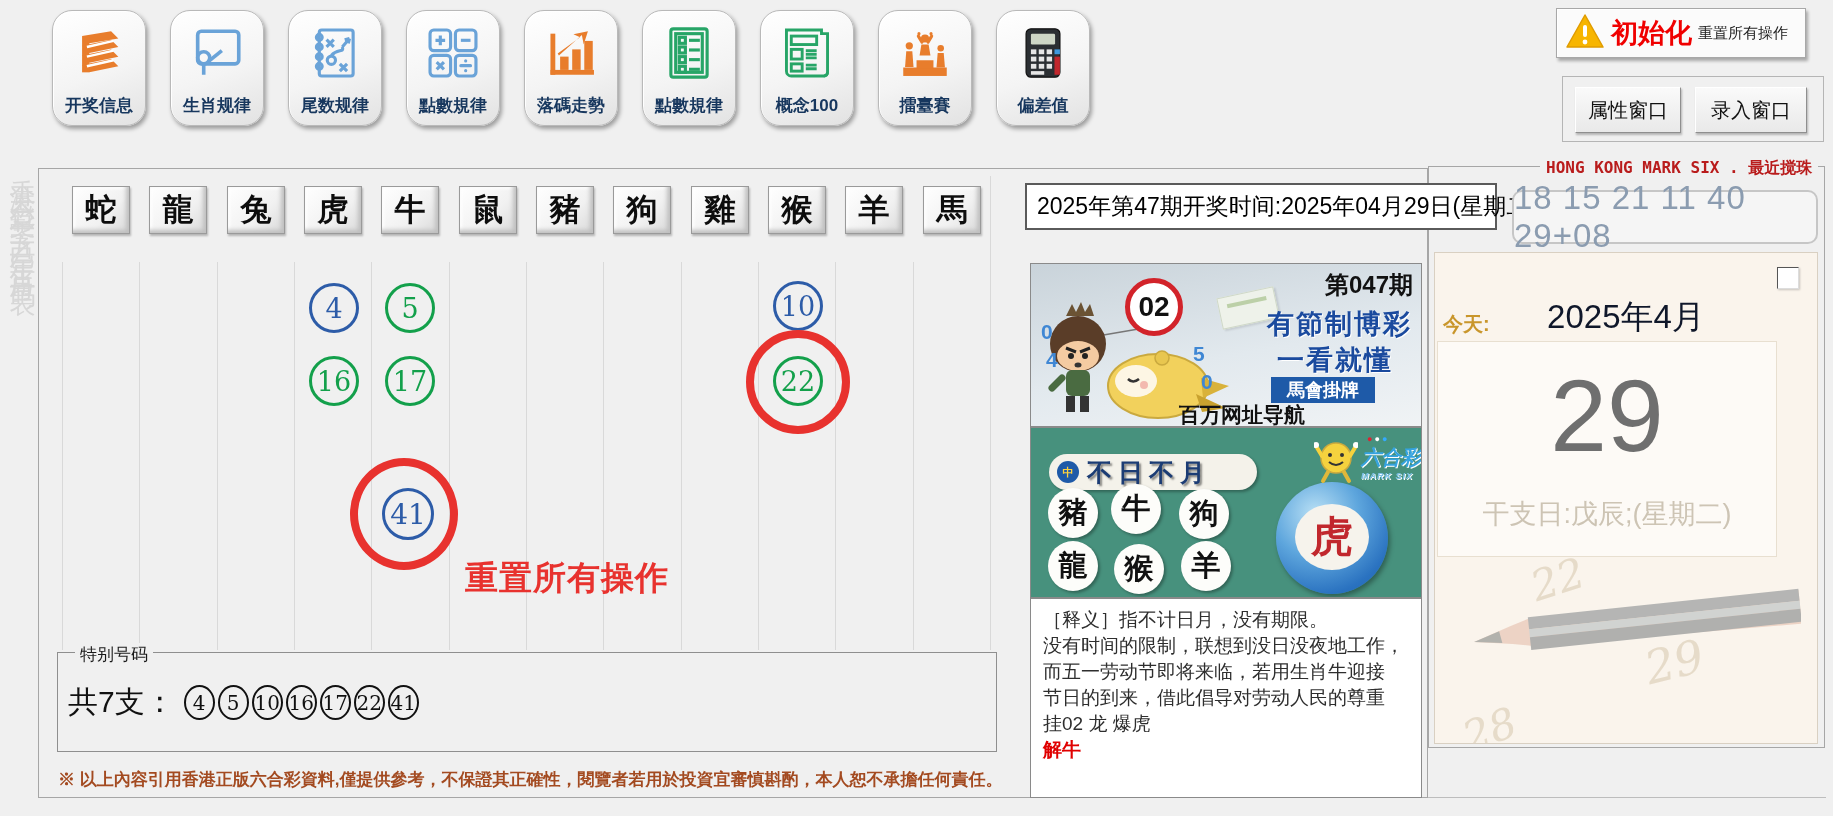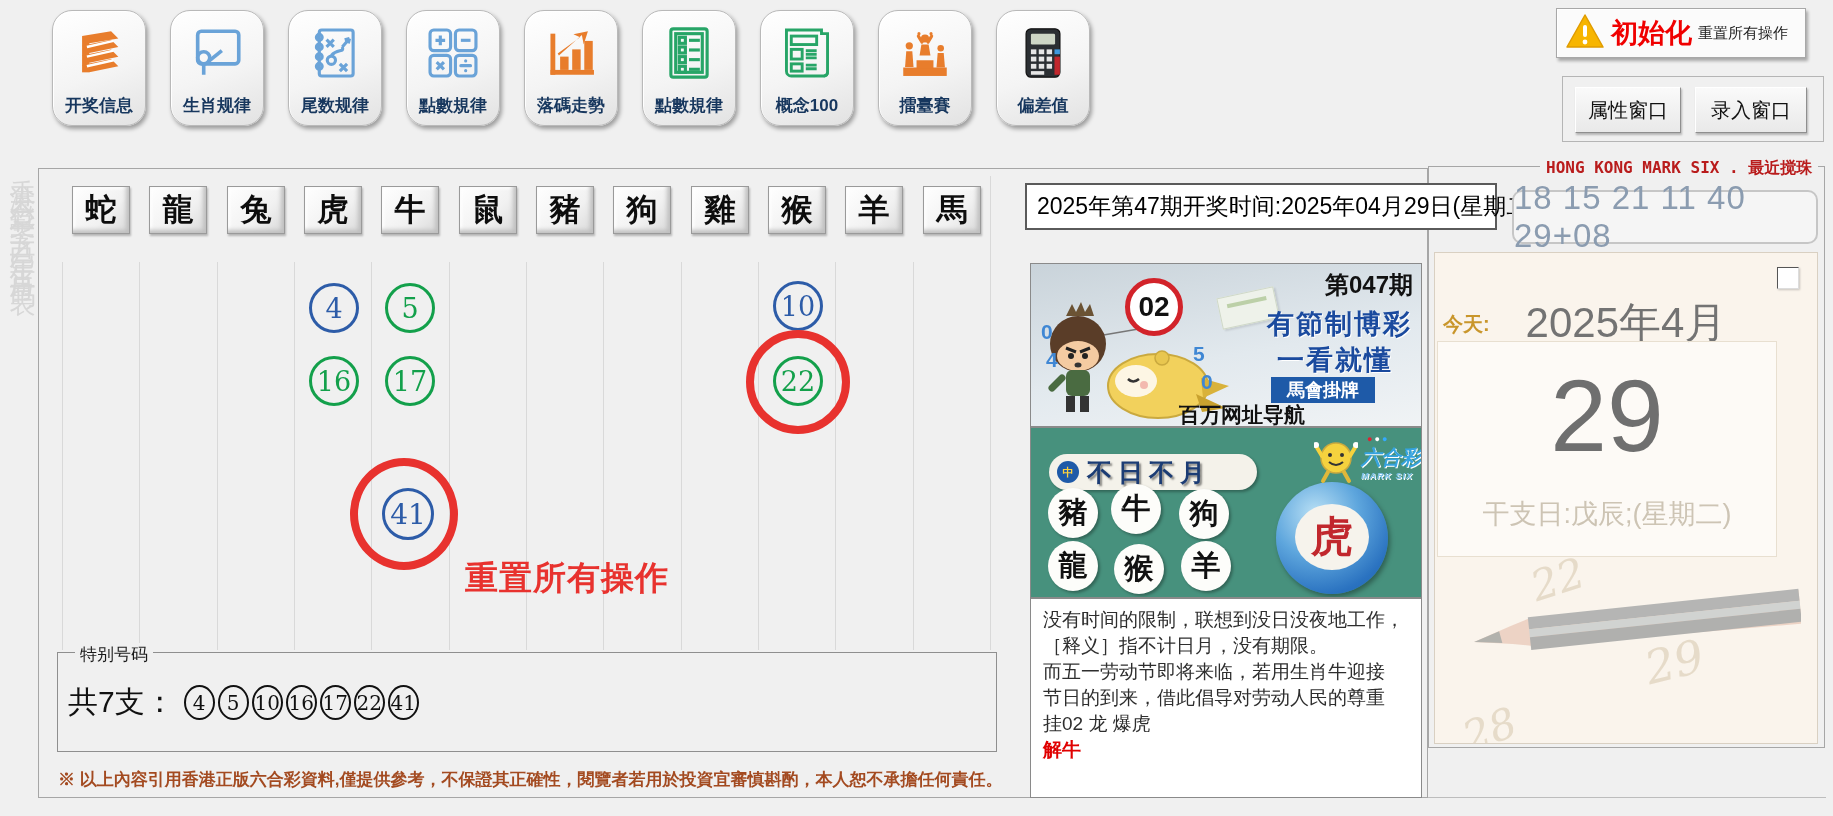--- a/index.html
+++ b/index.html
@@ -191,21 +191,21 @@
     background:#faf4ec;border:1px solid #d9d0c2;box-sizing:border-box;overflow:hidden;
   }
   .cal-faint{position:absolute;font-family:"DejaVu Serif",serif;font-style:italic;color:#e6dbc9;}
   .cal-today{position:absolute;left:8px;top:18px;font-size:20px;font-weight:bold;color:#c9962b;margin-top:40px;}
   .cal-check{
     position:absolute;right:18px;top:14px;width:20px;height:20px;background:#fff;
     border:1px solid #555;border-right-color:#ddd;border-bottom-color:#ddd;
     box-shadow:1px 1px 2px rgba(0,0,0,.2);cursor:pointer;
   }
   .cal-month{position:absolute;left:0;top:42px;width:100%;text-align:center;
-    font-size:42px;color:#737373;}
+    font-size:33px;color:#0f172a;}
   .cal-inner{
     position:absolute;left:2px;top:88px;width:340px;height:216px;
     background:rgba(255,255,255,.5);border:1px solid #e8dfd0;box-sizing:border-box;
     display:flex;flex-direction:column;align-items:center;
   }
   .cal-day{font-size:102px;line-height:120px;color:#6f6f6f;margin-top:14px;}
   .cal-ganzhi{font-size:27px;color:#cdc4b4;margin-top:20px;}
   .pencil{position:absolute;left:36px;top:330px;opacity:.38;}
   
   .abs{position:absolute;}
@@ -505,22 +505,22 @@
     <path d="M14 36 l-5 9 M30 36 l5 9" stroke="#e0b83a" stroke-width="4" stroke-linecap="round"></path>
   </svg>
   <span class="dots"><span style="color:#d23">●</span><span style="color:#fff">●</span><span style="color:#3af">●</span></span>
   <div class="green-logo">
     <span>六合彩</span>
     <small>MARK SIX</small>
   </div>
 </div>
 
 <div class="interp-box">
+  <div class="iline">［释义］指不计日月，没有期限。</div>
   <div class="iline">没有时间的限制，联想到没日没夜地工作，</div>
-  <div class="iline">［释义］指不计日月，没有期限。</div>
   <div class="iline">而五一劳动节即将来临，若用生肖牛迎接</div>
   <div class="iline">节日的到来，借此倡导对劳动人民的尊重</div>
   <div class="iline">挂02 龙 爆虎</div>
   <div class="iline ired">解牛</div>
 </div>
 
 <div class="calendar">
   <span class="cal-faint" style="left:96px;top:302px;font-size:42px;transform:rotate(-18deg)">22</span>
   <span class="cal-faint" style="left:210px;top:382px;font-size:46px;transform:rotate(-14deg)">29</span>
   <span class="cal-faint" style="left:28px;top:452px;font-size:42px;transform:rotate(-20deg)">28</span>

